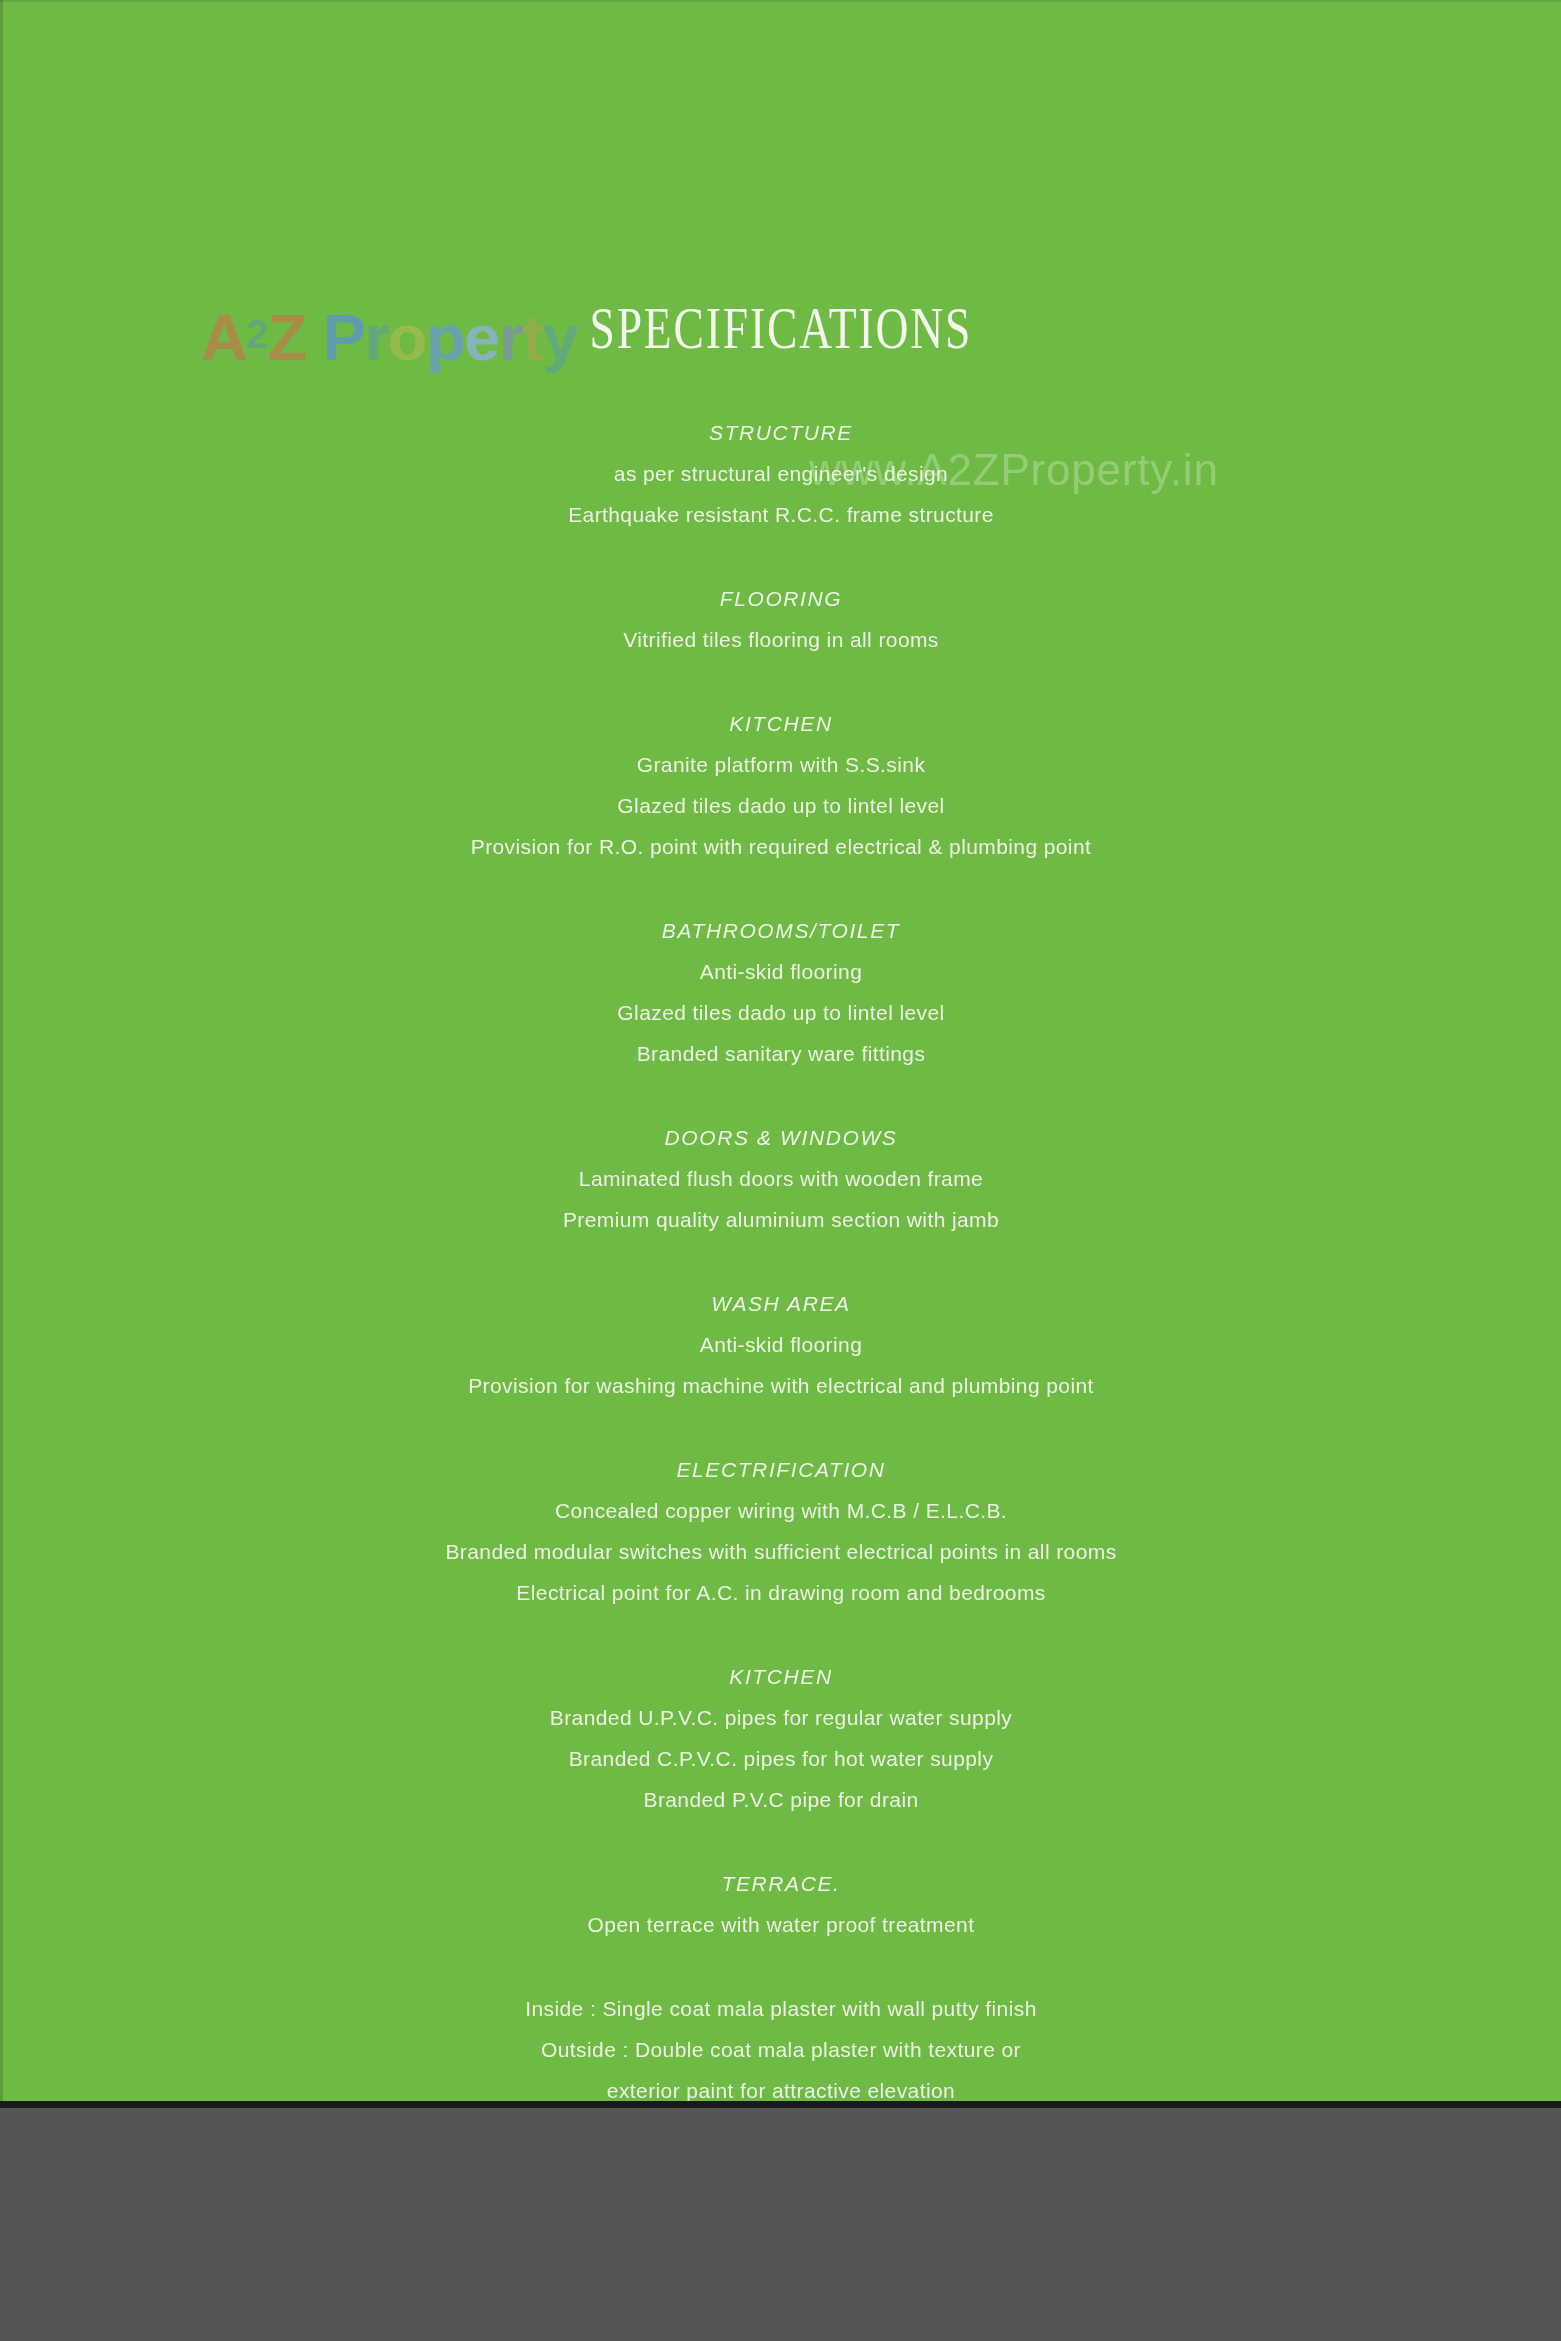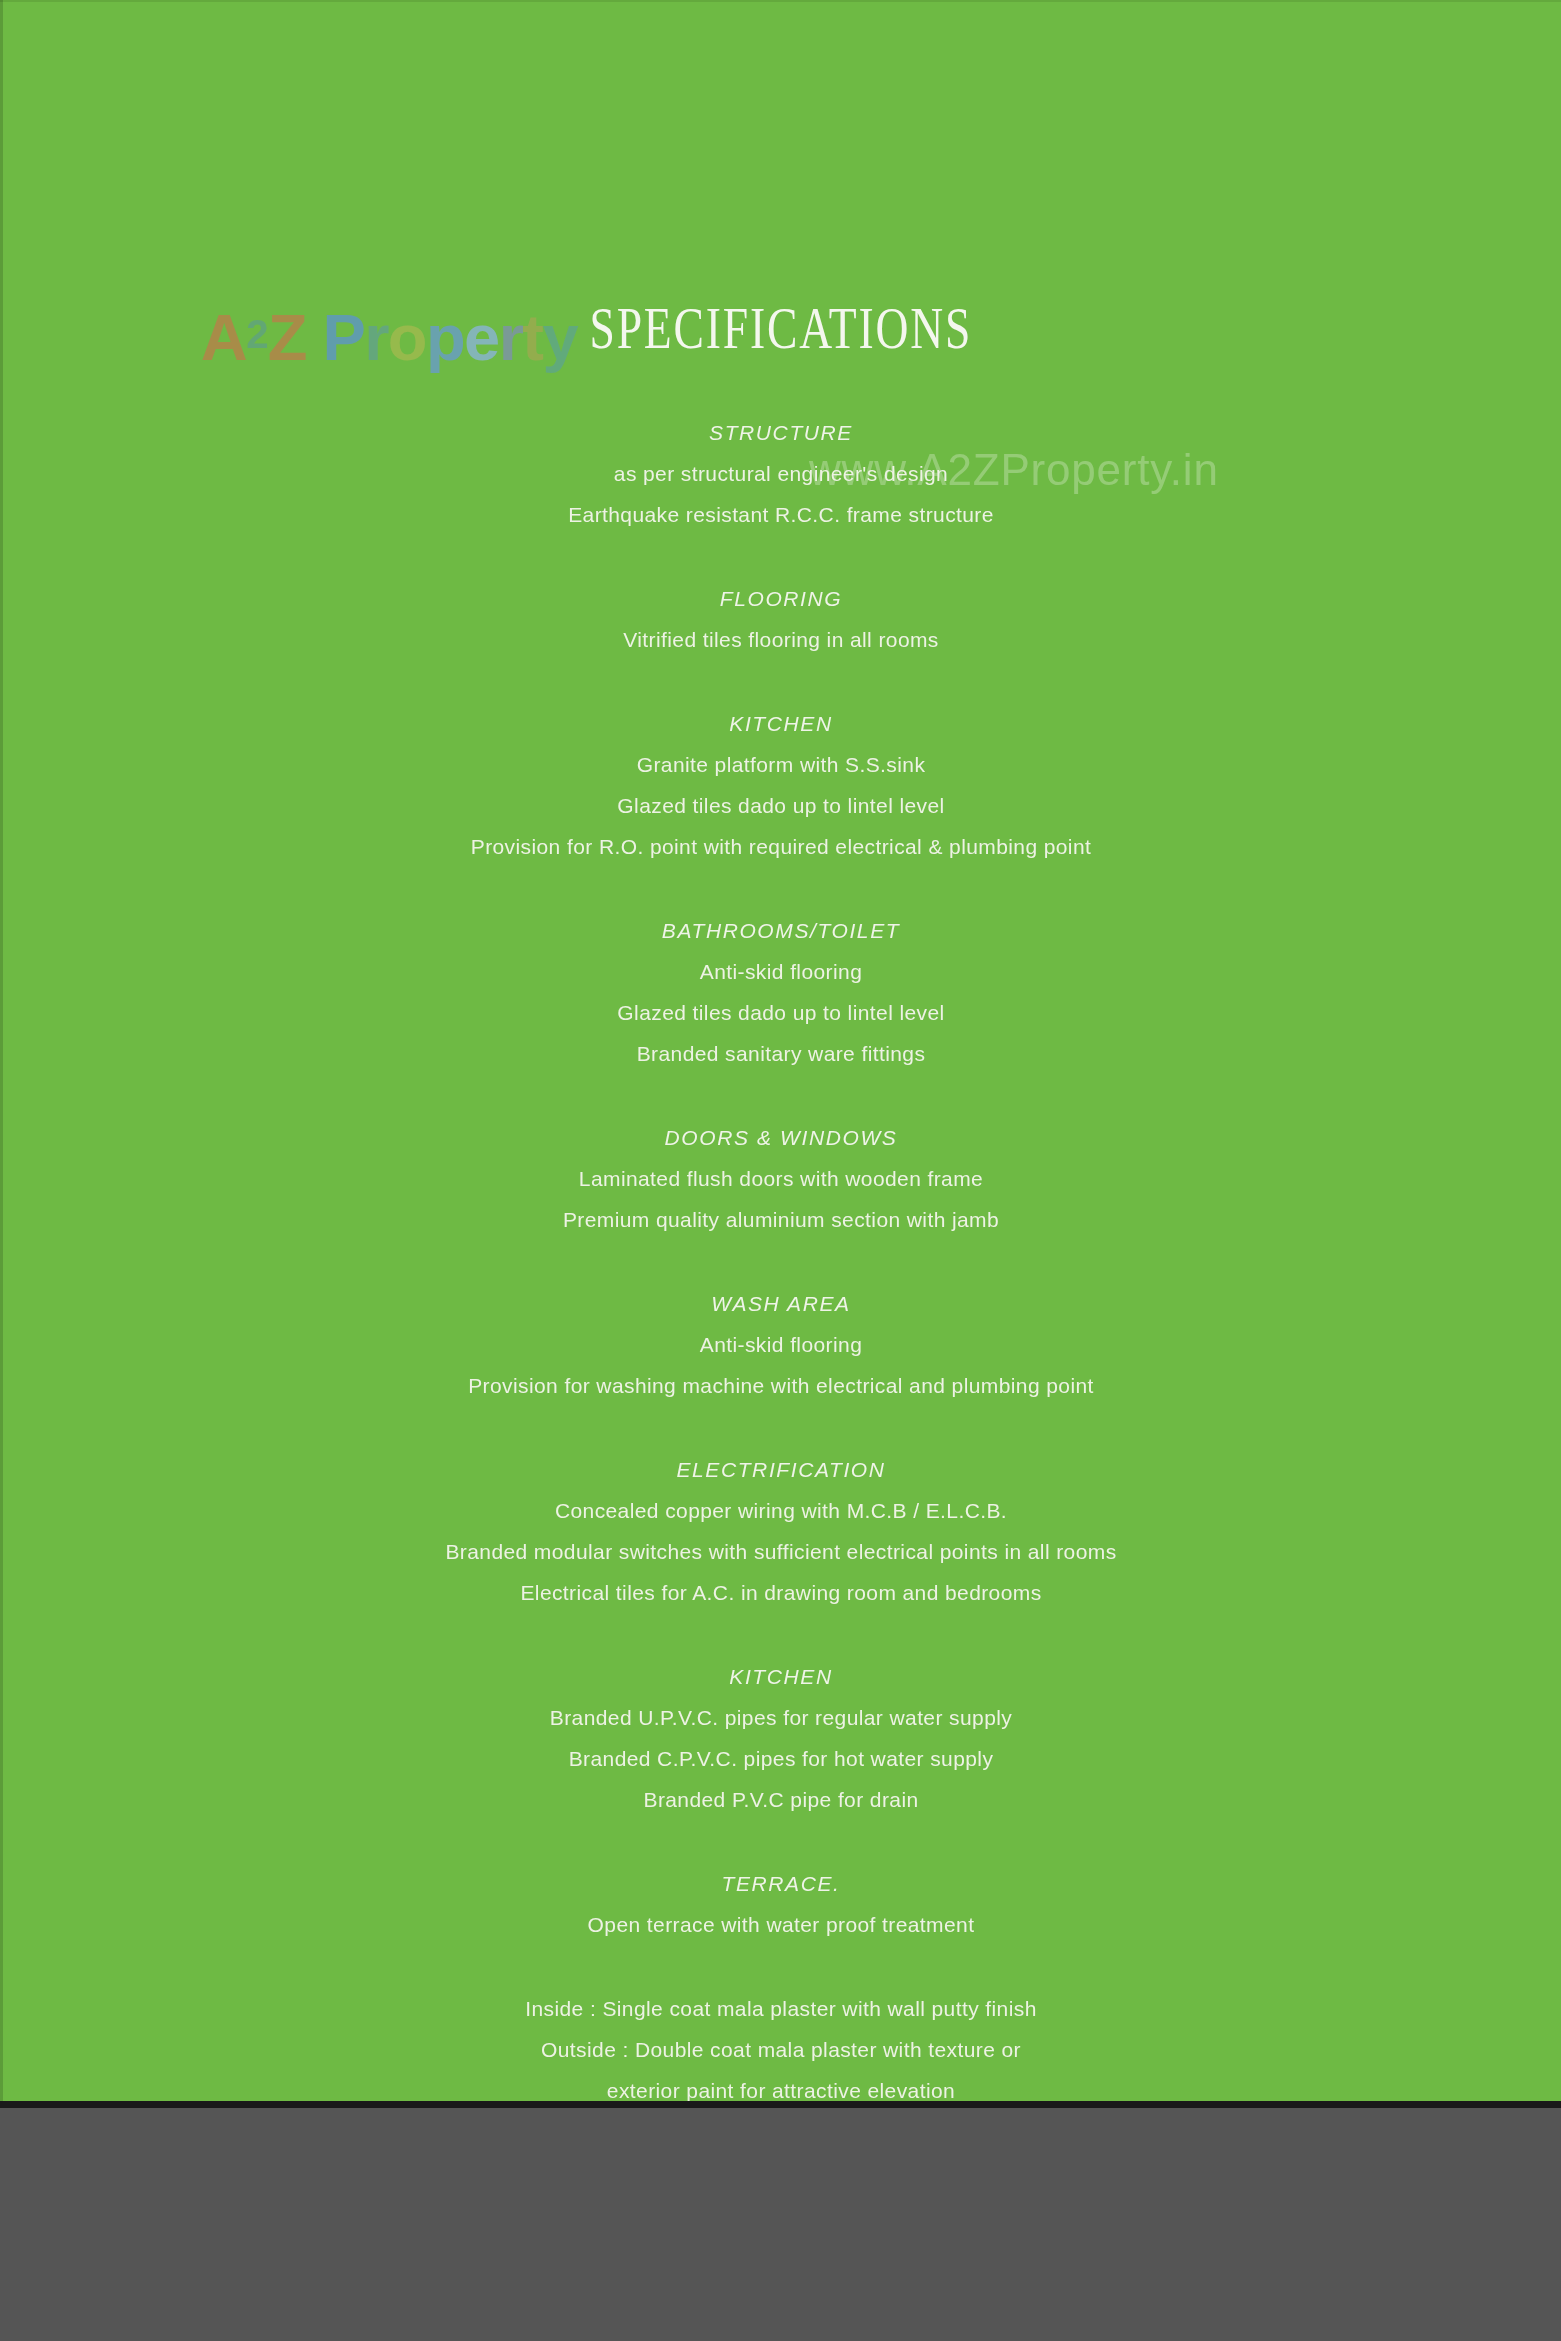--- a/index.html
+++ b/index.html
@@ -174,21 +174,21 @@
     <section class="spec-section">
       <div class="sec-title">WASH AREA</div>
       <div class="sec-line">Anti-skid flooring</div>
       <div class="sec-line">Provision for washing machine with electrical and plumbing point</div>
     </section>
 
     <section class="spec-section">
       <div class="sec-title">ELECTRIFICATION</div>
       <div class="sec-line">Concealed copper wiring with M.C.B / E.L.C.B.</div>
       <div class="sec-line">Branded modular switches with sufficient electrical points in all rooms</div>
-      <div class="sec-line">Electrical tiles for A.C. in drawing room and bedrooms</div>
+      <div class="sec-line">Electrical point for A.C. in drawing room and bedrooms</div>
     </section>
 
     <section class="spec-section">
       <div class="sec-title">KITCHEN</div>
       <div class="sec-line">Branded U.P.V.C. pipes for regular water supply</div>
       <div class="sec-line">Branded C.P.V.C. pipes for hot water supply</div>
       <div class="sec-line">Branded P.V.C pipe for drain</div>
     </section>
 
     <section class="spec-section">

